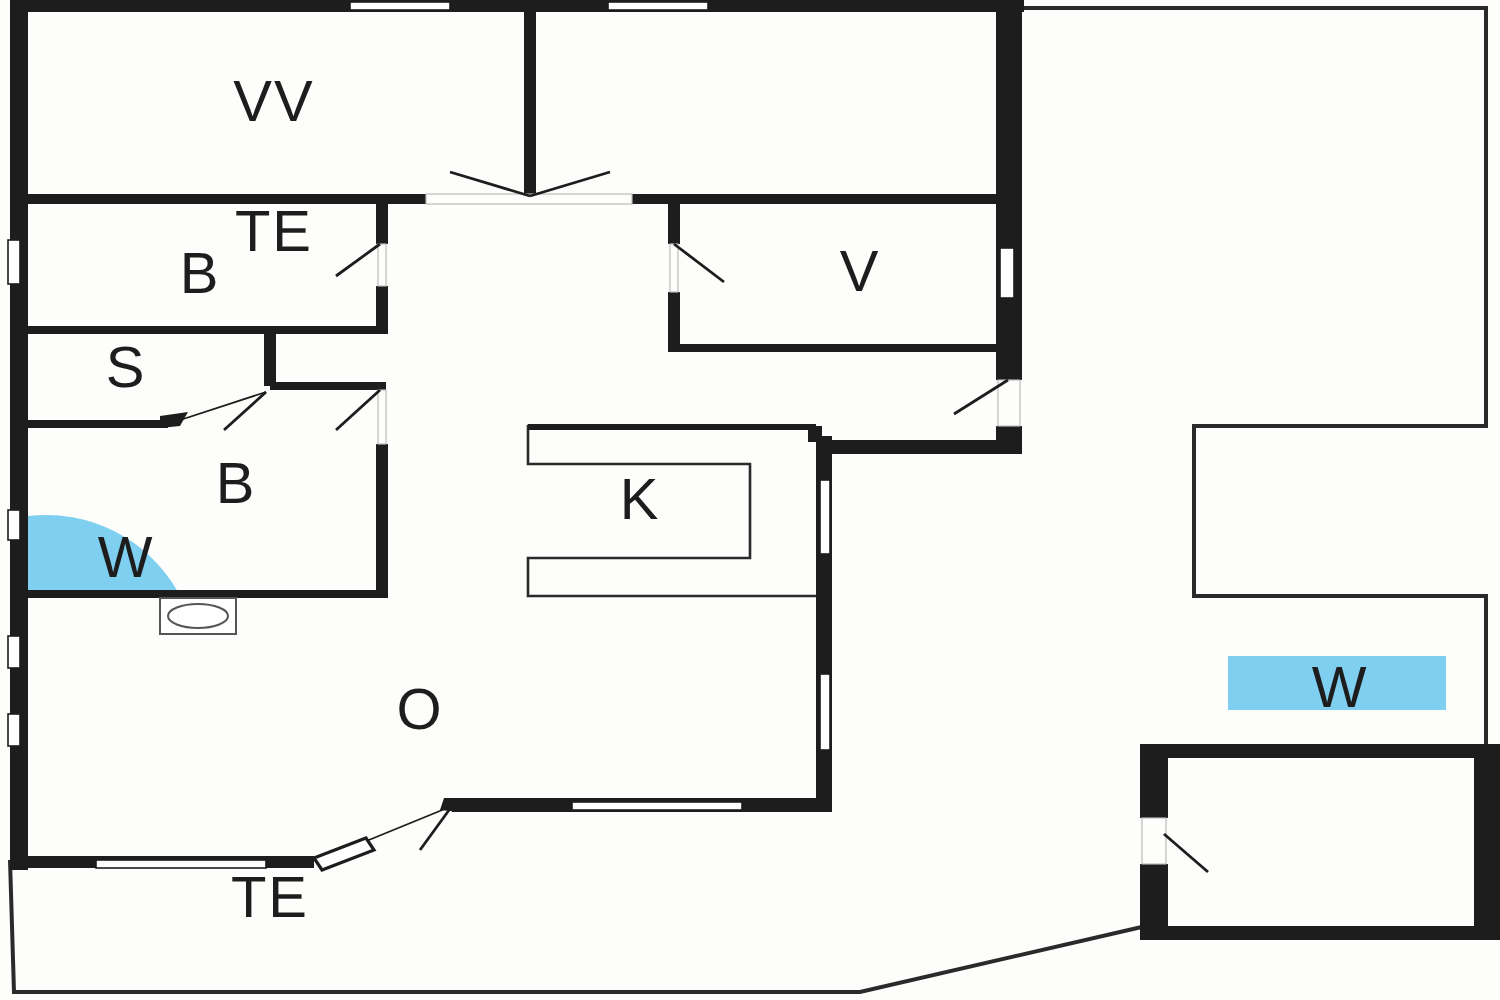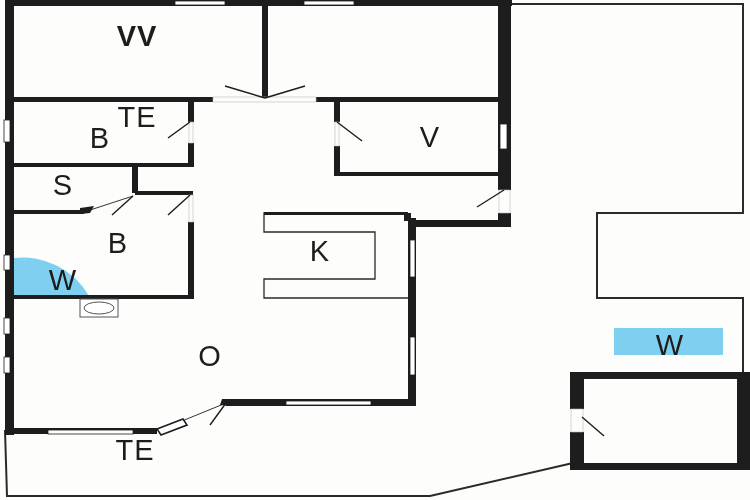--- a/index.html
+++ b/index.html
@@ -144,21 +144,21 @@
     <polyline points="408,213 264,213 264,232 375,232 375,279 264,279 264,298 408,298"></polyline>
   </g>
   <rect x="264" y="212" width="144" height="3" fill="#1d1d1d"></rect>
 
   <g>
     <rect x="80" y="299" width="38" height="18" fill="#ffffff" stroke="#555555" stroke-width="1"></rect>
     <ellipse cx="99" cy="308" rx="15" ry="6" fill="#ffffff" stroke="#555555" stroke-width="1"></ellipse>
   </g>
 </svg>
 
-<div class="label" style="left:137px; top:36px;font-weight:bold;">VV</div>
+<div class="label" style="left:137px; top:52px;">VV</div>
 <div class="label" style="left:137px; top:117px;">TE</div>
 <div class="label" style="left:100px; top:138px;">B</div>
 <div class="label" style="left:430px; top:137px;">V</div>
 <div class="label" style="left:63px; top:185px;">S</div>
 <div class="label" style="left:118px; top:243px;">B</div>
 <div class="label" style="left:320px; top:251px;">K</div>
 <div class="label" style="left:63px; top:280px;">W</div>
 <div class="label" style="left:210px; top:356px;">O</div>
 <div class="label" style="left:670px; top:345px;">W</div>
 <div class="label" style="left:135px; top:450px;">TE</div>

